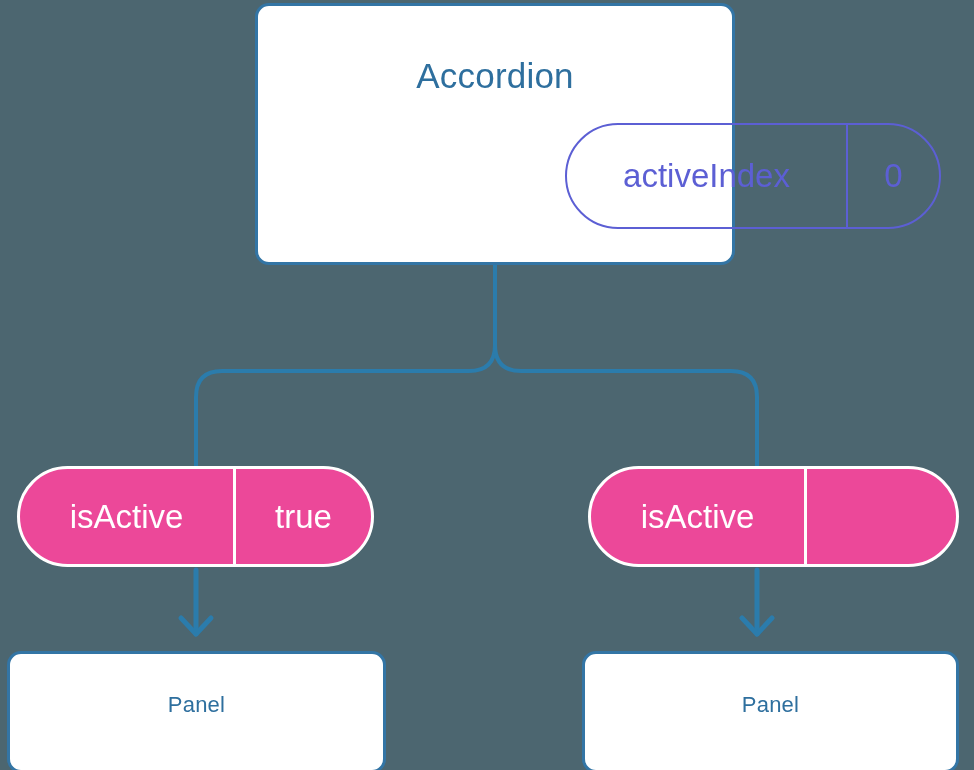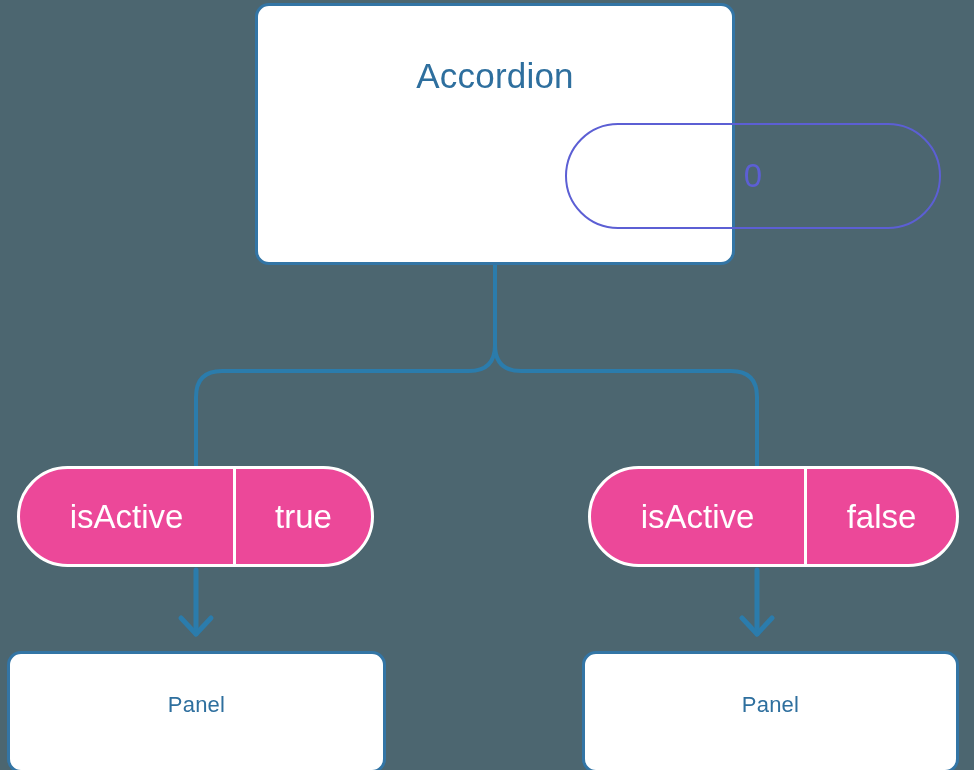--- a/index.html
+++ b/index.html
@@ -158,32 +158,32 @@
     <path d="M181 618 L196 634 L211 618" stroke="#2b7cac" stroke-width="5" fill="none" stroke-linecap="round" stroke-linejoin="round"></path>
 
     <path d="M757 570 L757 634" stroke="#2b7cac" stroke-width="5" stroke-linecap="round"></path>
     <path d="M742 618 L757 634 L772 618" stroke="#2b7cac" stroke-width="5" fill="none" stroke-linecap="round" stroke-linejoin="round"></path>
   </svg>
 
   <div class="card" id="accordion-card">
     <div class="card-title">Accordion</div>
 
     <div class="pill" id="active-index-pill">
+      <div class="pill-key">activeIndex</div>
       <div class="pill-val">0</div>
     </div>
   </div>
 
   <div class="pill pill-filled" id="pill-left">
     <div class="pill-key">isActive</div>
     <div class="pill-val">true</div>
   </div>
 
   <div class="pill pill-filled" id="pill-right">
     <div class="pill-key">isActive</div>
-    <div class="pill-val">false</div>
   </div>
 
   <div class="card" id="panel-left">
     <div class="card-title">Panel</div>
   </div>
 
   <div class="card" id="panel-right">
     <div class="card-title">Panel</div>
   </div>
 

